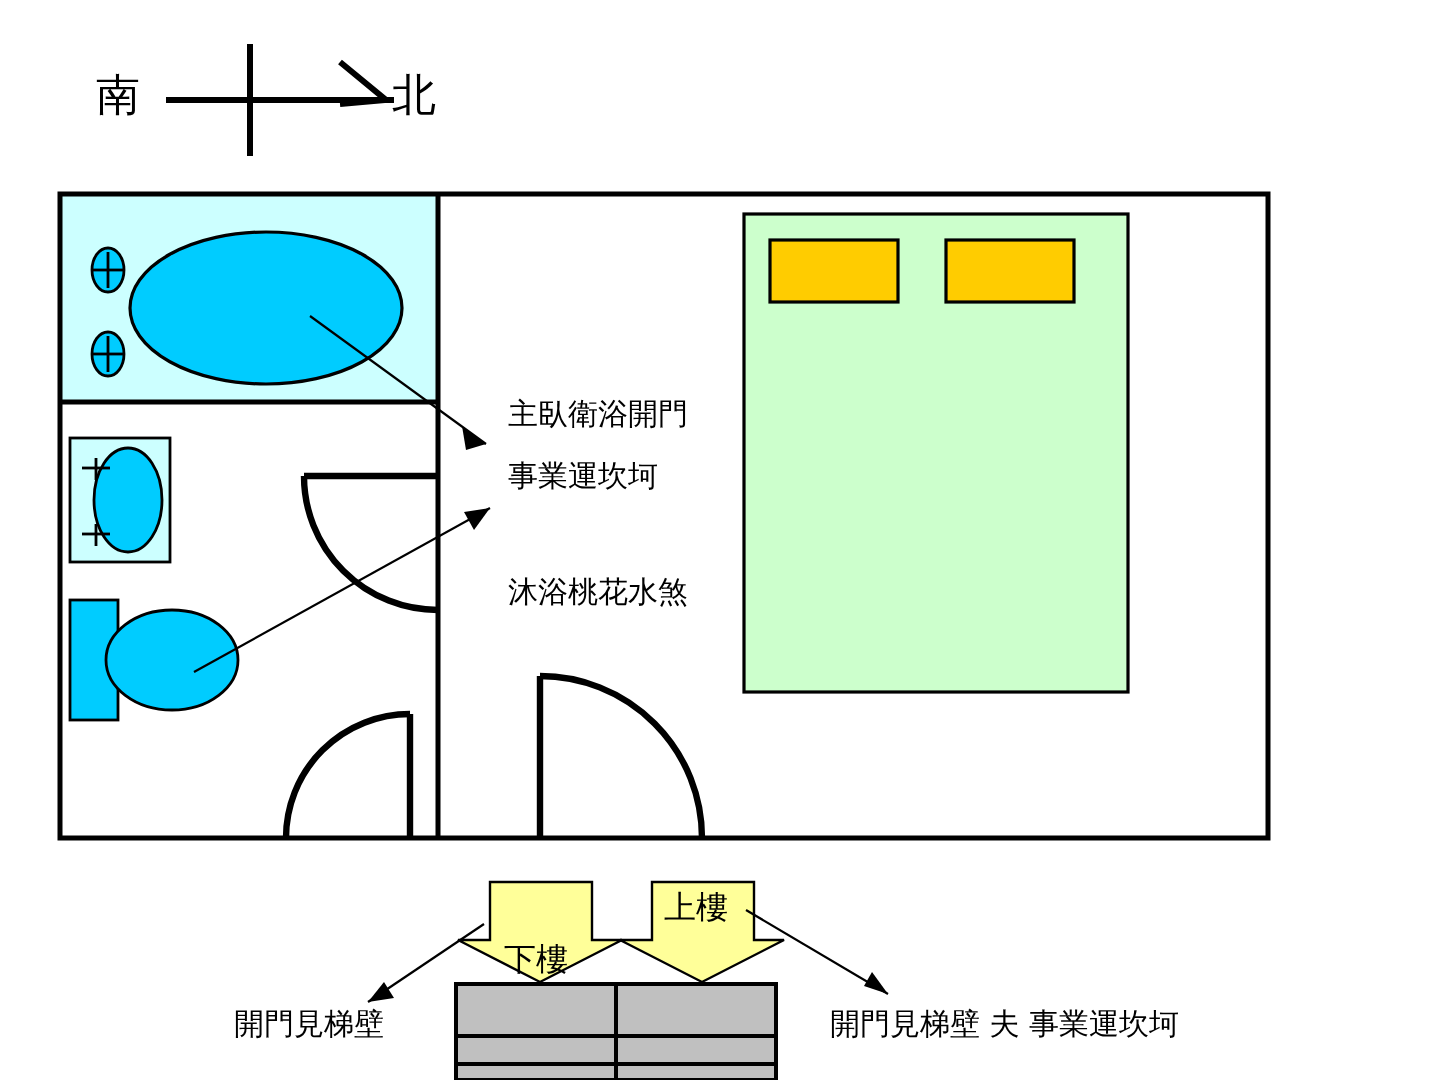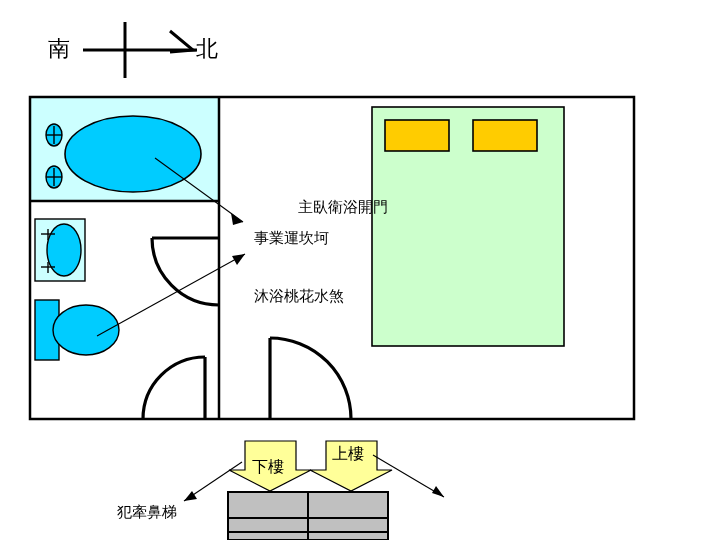--- a/index.html
+++ b/index.html
@@ -142,22 +142,23 @@
     <g>
       <line x1="373" y1="455" x2="444" y2="497" stroke="#000000" stroke-width="1.1"></line>
       <polygon points="444,497 432,493 436,486" fill="#000000"></polygon>
     </g>
 
   </svg>
 
   <div class="txt compass-label" style="left:48px; top:38px;">南</div>
   <div class="txt compass-label" style="left:196px; top:38px;">北</div>
 
-  <div class="txt note-line" style="left:254px; top:200px;margin-left:44px;">主臥衛浴開門</div>
+  <div class="txt note-line" style="left:254px; top:200px;">主臥衛浴開門</div>
   <div class="txt note-line" style="left:254px; top:231px;">事業運坎坷</div>
   <div class="txt note-line" style="left:254px; top:266px;margin-top:23px;">沐浴桃花水煞</div>
 
-  <div class="txt stair-label" style="left:252px; top:459px;">下樓</div>
+  <div class="txt stair-label" style="left:252px; top:472px;">下樓</div>
   <div class="txt stair-label" style="left:332px; top:447px;font-family:Liberation Mono, monospace;">上樓</div>
 
-  <div class="txt bottom-note" style="left:117px; top:505px;">犯牽鼻梯</div>
+  <div class="txt bottom-note" style="left:117px; top:505px;">開門見梯壁</div>
+  <div class="txt bottom-note" style="left:415px; top:505px;">開門見梯壁 夫 事業運坎坷</div>
 
 </div>
 
 </body></html>

